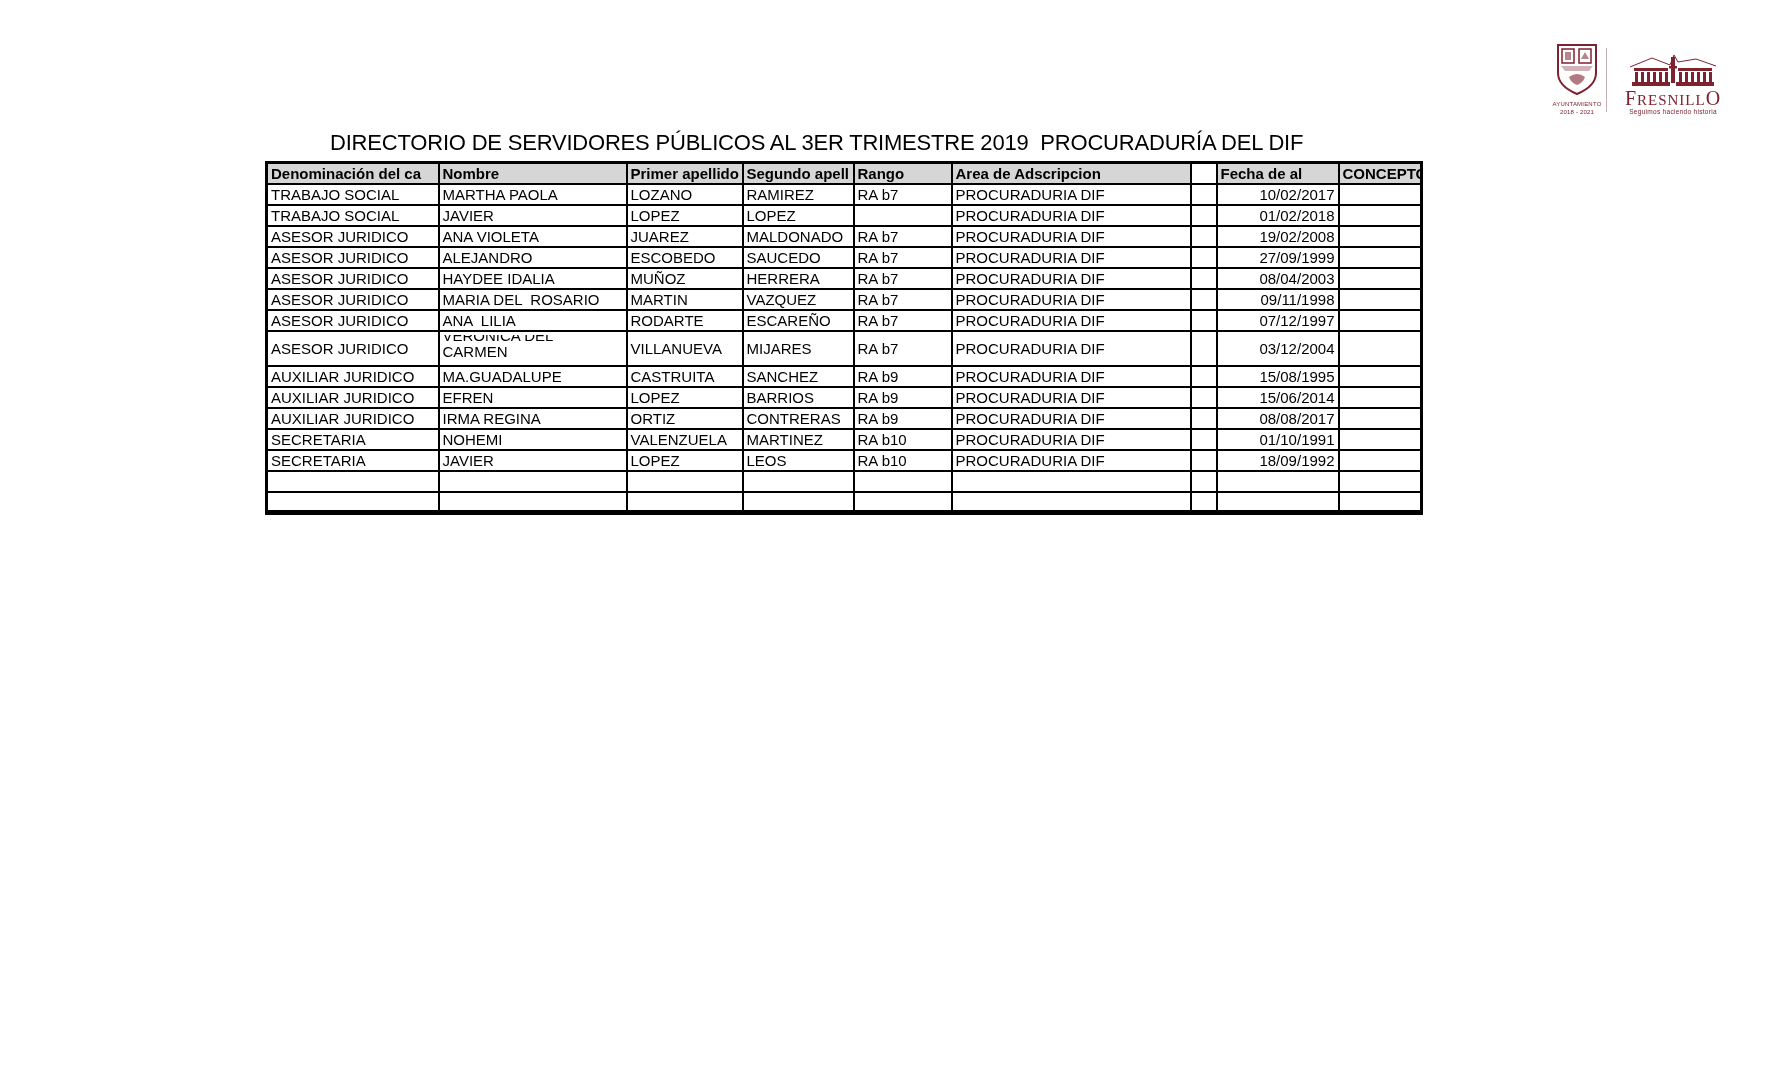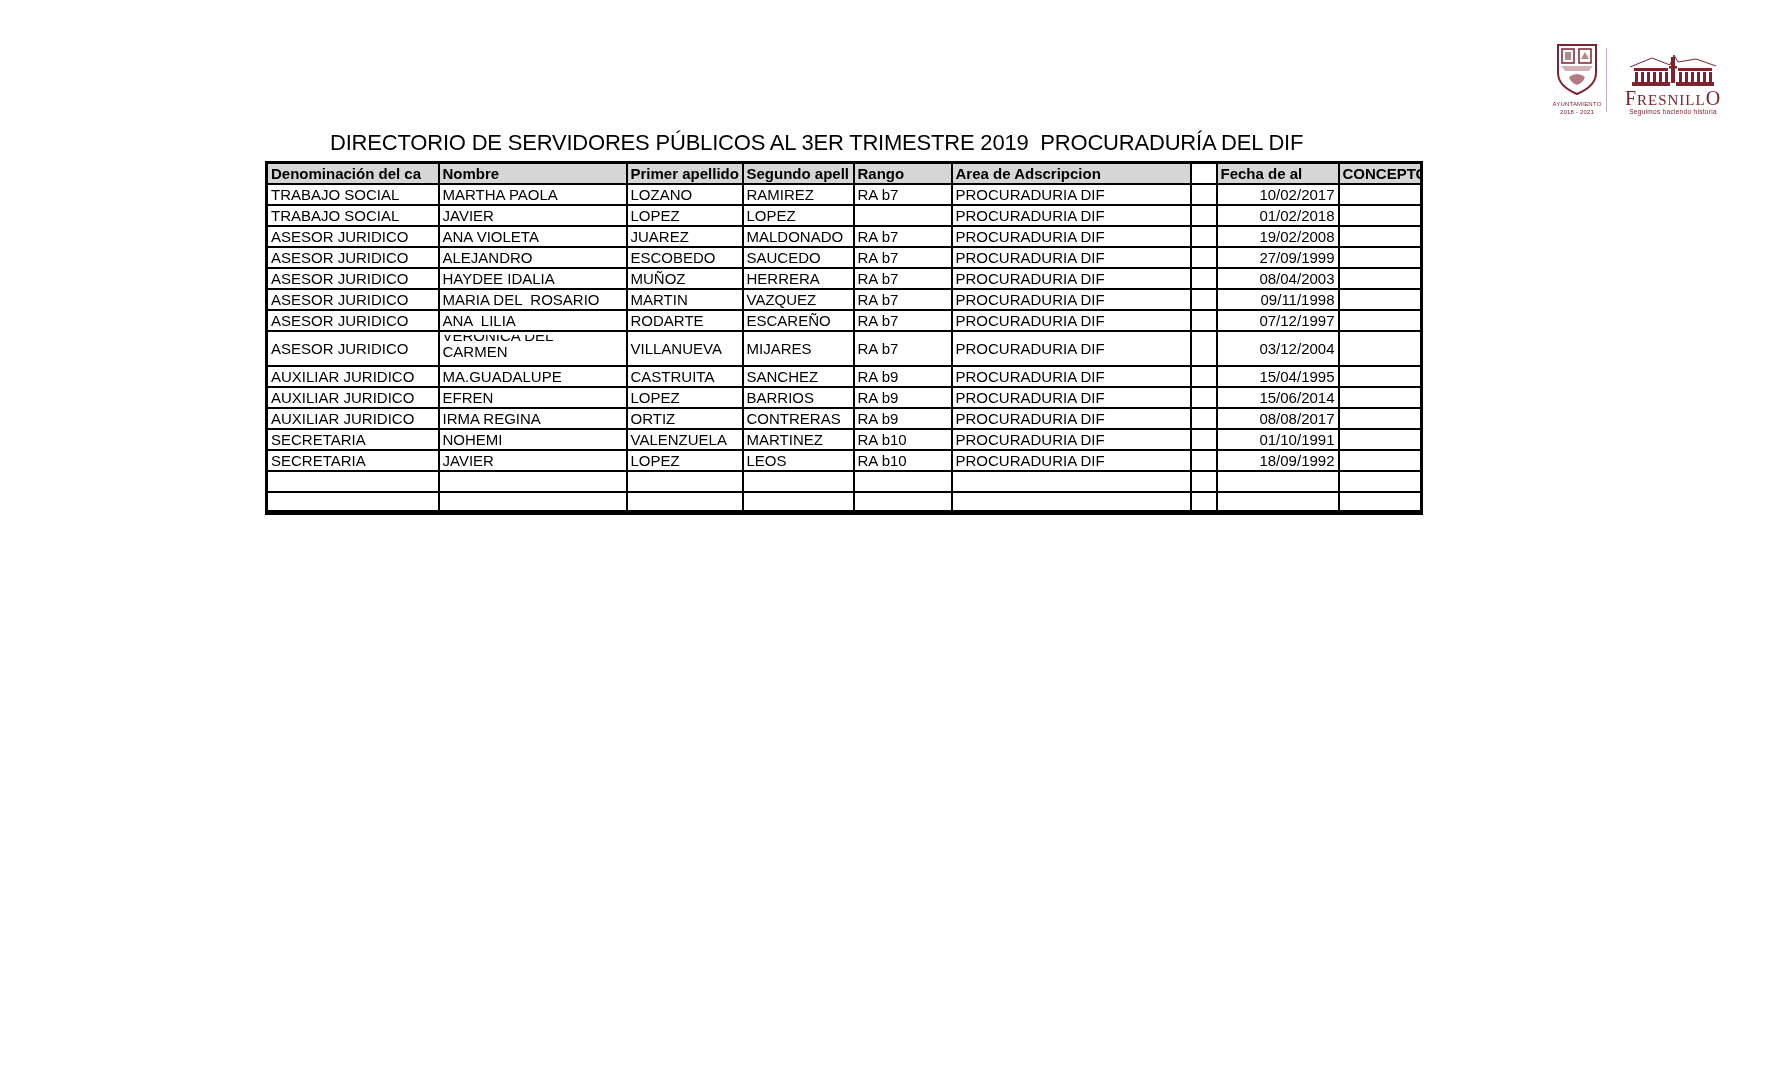--- a/index.html
+++ b/index.html
@@ -228,21 +228,21 @@
         <td></td>
       </tr>
       <tr>
         <td>AUXILIAR JURIDICO</td>
         <td>MA.GUADALUPE</td>
         <td>CASTRUITA</td>
         <td>SANCHEZ</td>
         <td>RA b9</td>
         <td>PROCURADURIA DIF</td>
         <td></td>
-        <td class="num">15/04/1995</td>
+        <td class="num">15/08/1995</td>
         <td></td>
       </tr>
       <tr>
         <td>AUXILIAR JURIDICO</td>
         <td>EFREN</td>
         <td>LOPEZ</td>
         <td>BARRIOS</td>
         <td>RA b9</td>
         <td>PROCURADURIA DIF</td>
         <td></td>

